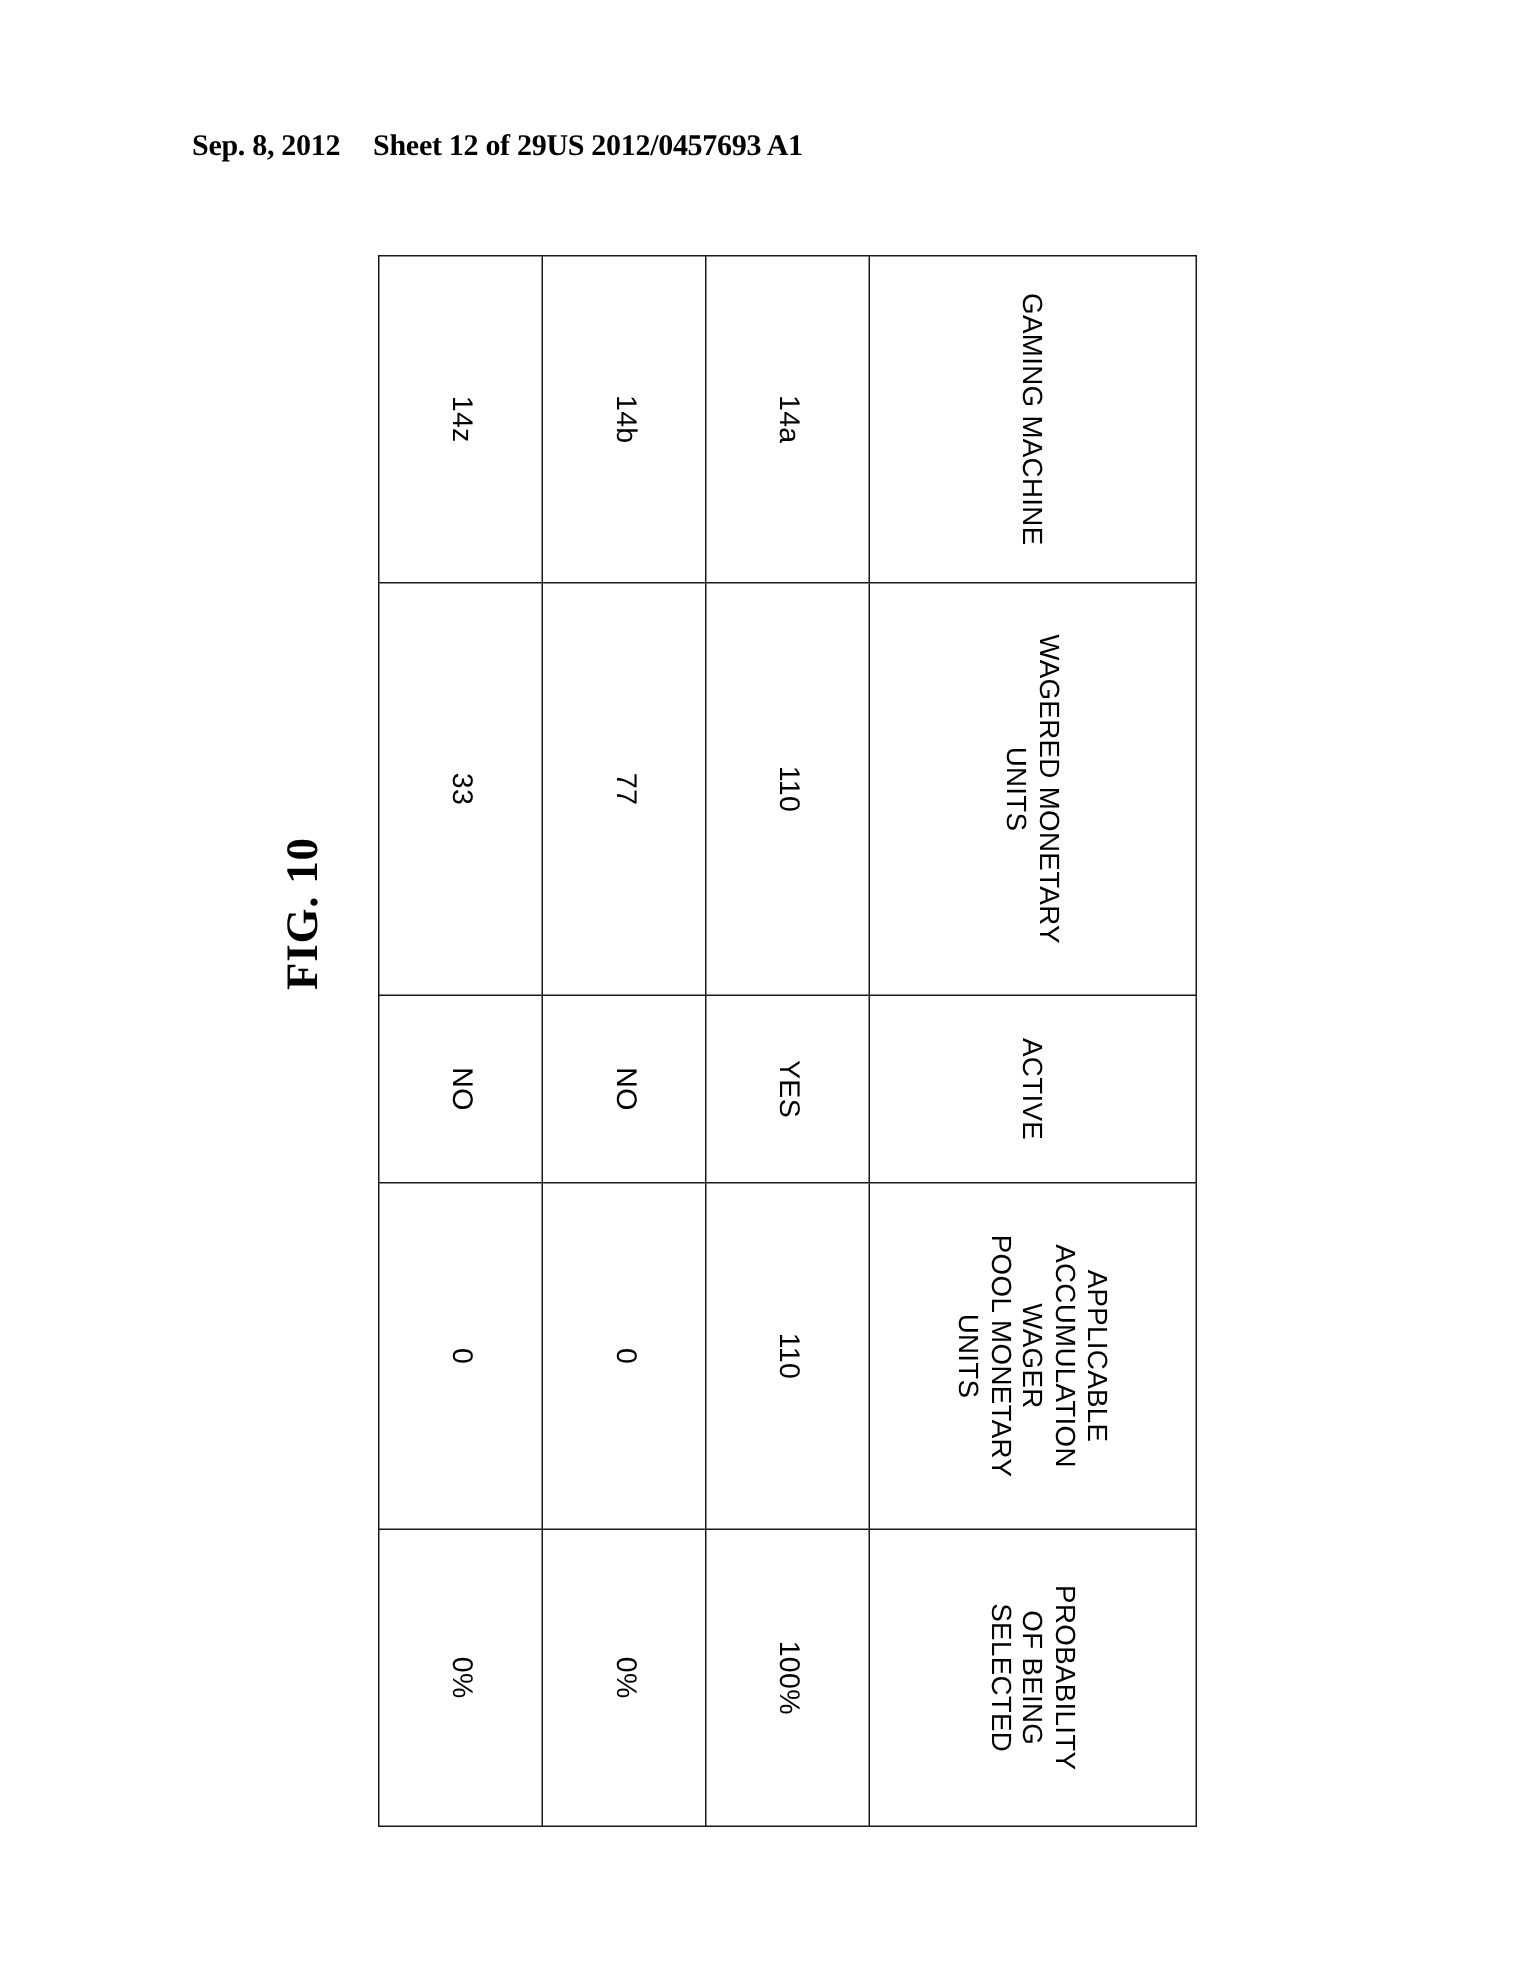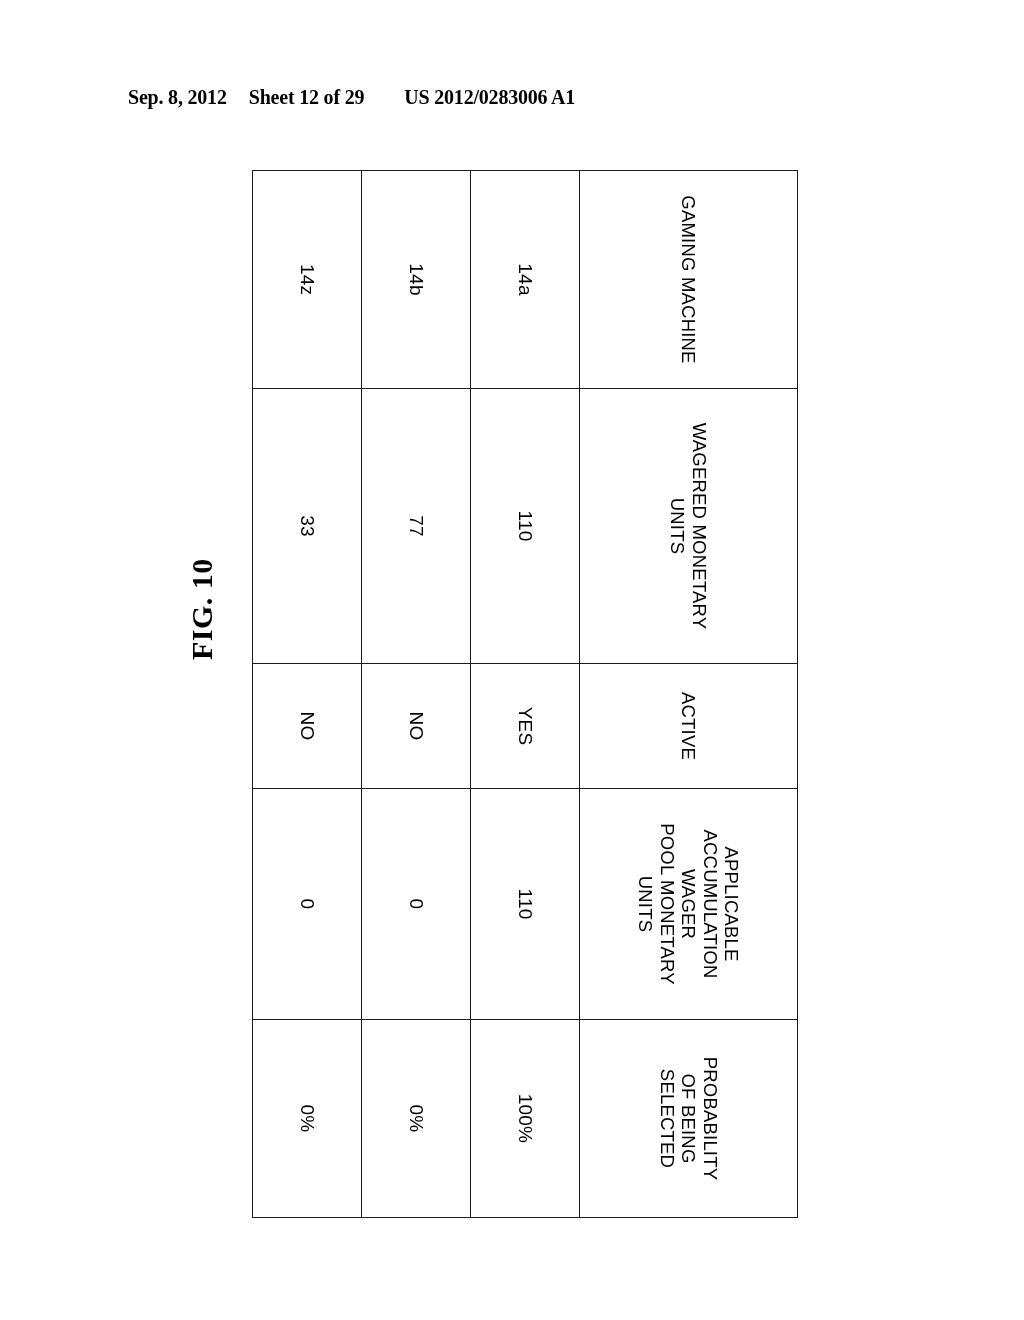--- a/index.html
+++ b/index.html
@@ -26,21 +26,21 @@
     font-family: "Liberation Serif", serif;
     font-weight: bold;
     font-size: 20px;
     letter-spacing: -0.2px;
     white-space: nowrap;
     display: flex;
     align-items: baseline;
   }
   #patent-header .hdr-pub      { margin-right: 34px; }
   #patent-header .hdr-date     { margin-right: 22px; }
-  #patent-header .hdr-sheet    { margin-right: 40px; }
+  #patent-header .hdr-sheet    { }
   #patent-header .hdr-docnum   { }
 
   
   #figure-label {
     position: absolute;
     left: 185px;
     top: 620px;
     width: 180px;
     height: 40px;
     transform: rotate(-90deg);
@@ -112,21 +112,21 @@
     inset: 0;
     pointer-events: none;
   }
 </style>
 </head>
 <body>
 
 <div id="patent-header">
   <span class="hdr-date">Sep. 8, 2012</span>
   <span class="hdr-sheet">Sheet 12 of 29</span>
-  <span class="hdr-docnum">US 2012/0283006 A1</span>
+  <span class="hdr-docnum">US 2012/0457693 A1</span>
 </div>
 
 <div id="figure-label">FIG. 10</div>
 
 <div id="table-rotor">
   <table id="fig10-table">
     <colgroup>
       <col class="c-machine">
       <col class="c-wagered">
       <col class="c-active">

